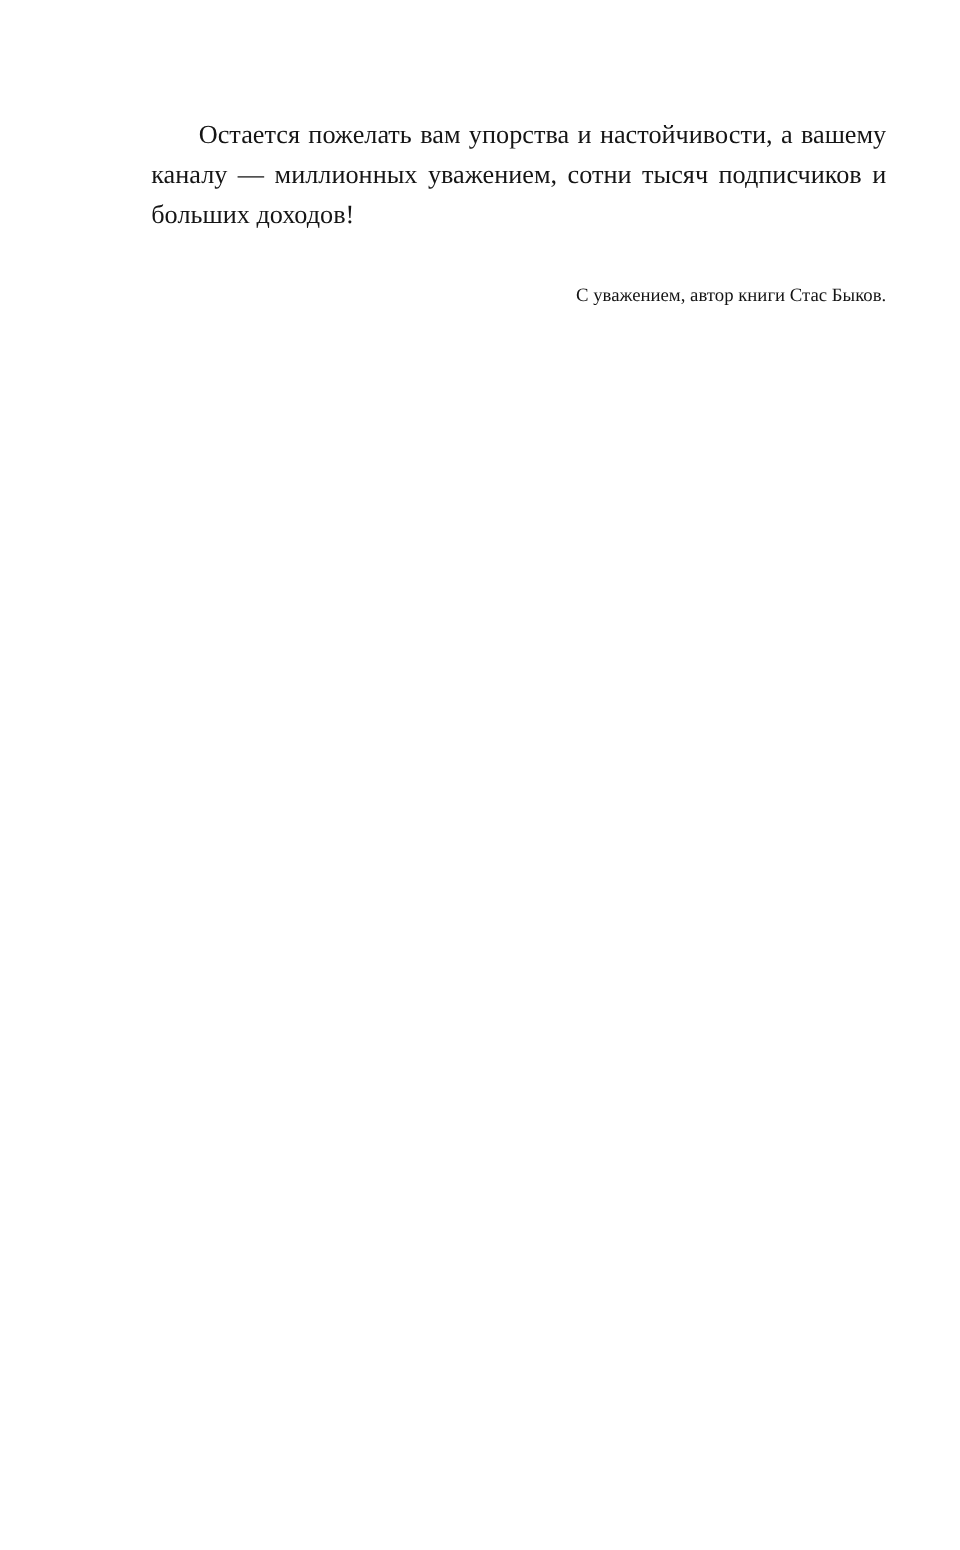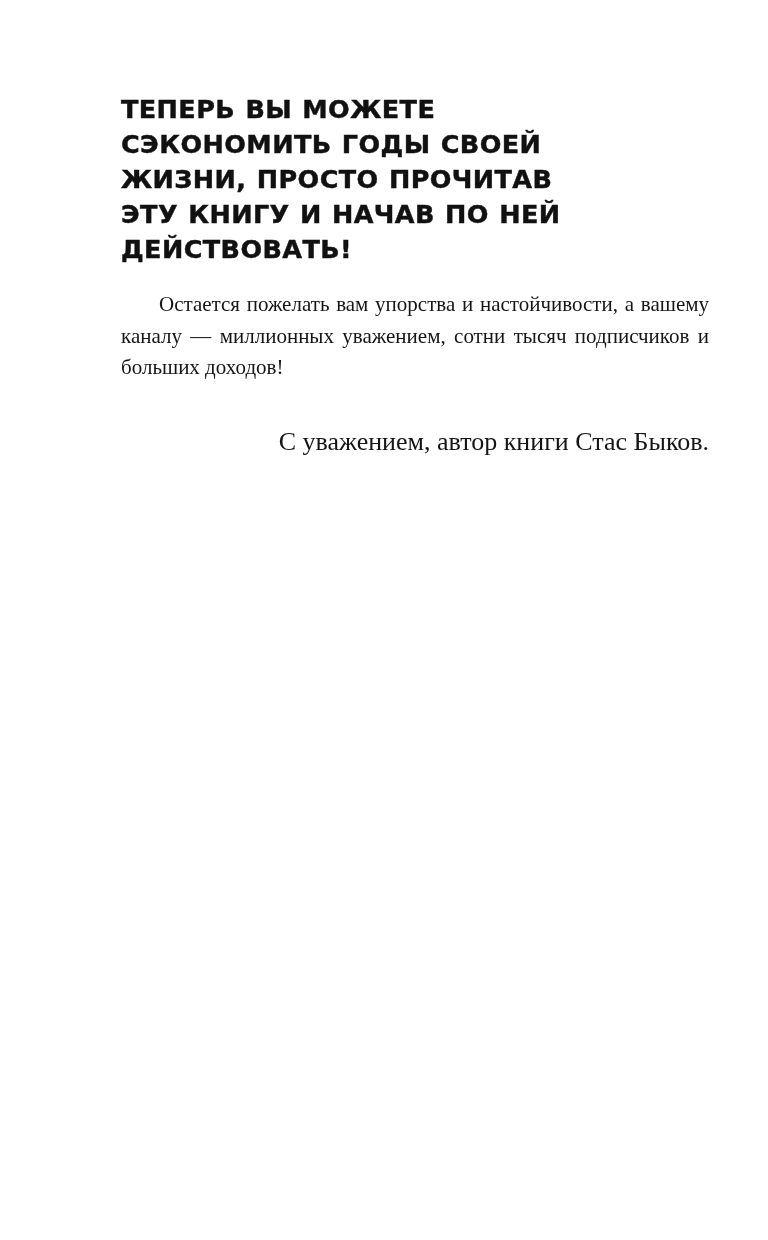--- a/index.html
+++ b/index.html
@@ -51,34 +51,33 @@
     text-align: justify;
     text-indent: 38px;
     margin: 0 0 12px 0;
     color: #151515;
     width: 588px;
     hyphens: manual;
   }
 
   .signature {
     font-family: "Liberation Serif", serif;
-    font-size: 26px;
+    font-size: 15px;
     line-height: 1.52;
     text-align: right;
     margin: 38px 0 0 0;
     color: #151515;
     width: 588px;
   }
 </style>
 </head>
 <body>
 
 <div class="page">
   <div class="content">
 
-    <h1 class="headline">Теперь вы можете сэкономить годы своей жизни, просто прочитав эту книгу и начав по ней действовать!</h1>
 
     <p class="body-paragraph">Остается пожелать вам упорства и настойчивости, а вашему каналу — миллионных уважением, сотни тысяч подписчиков и больших доходов!</p>
 
     <p class="signature">С уважением, автор книги Стас Быков.</p>
 
   </div>
 </div>
 
 </body></html>

